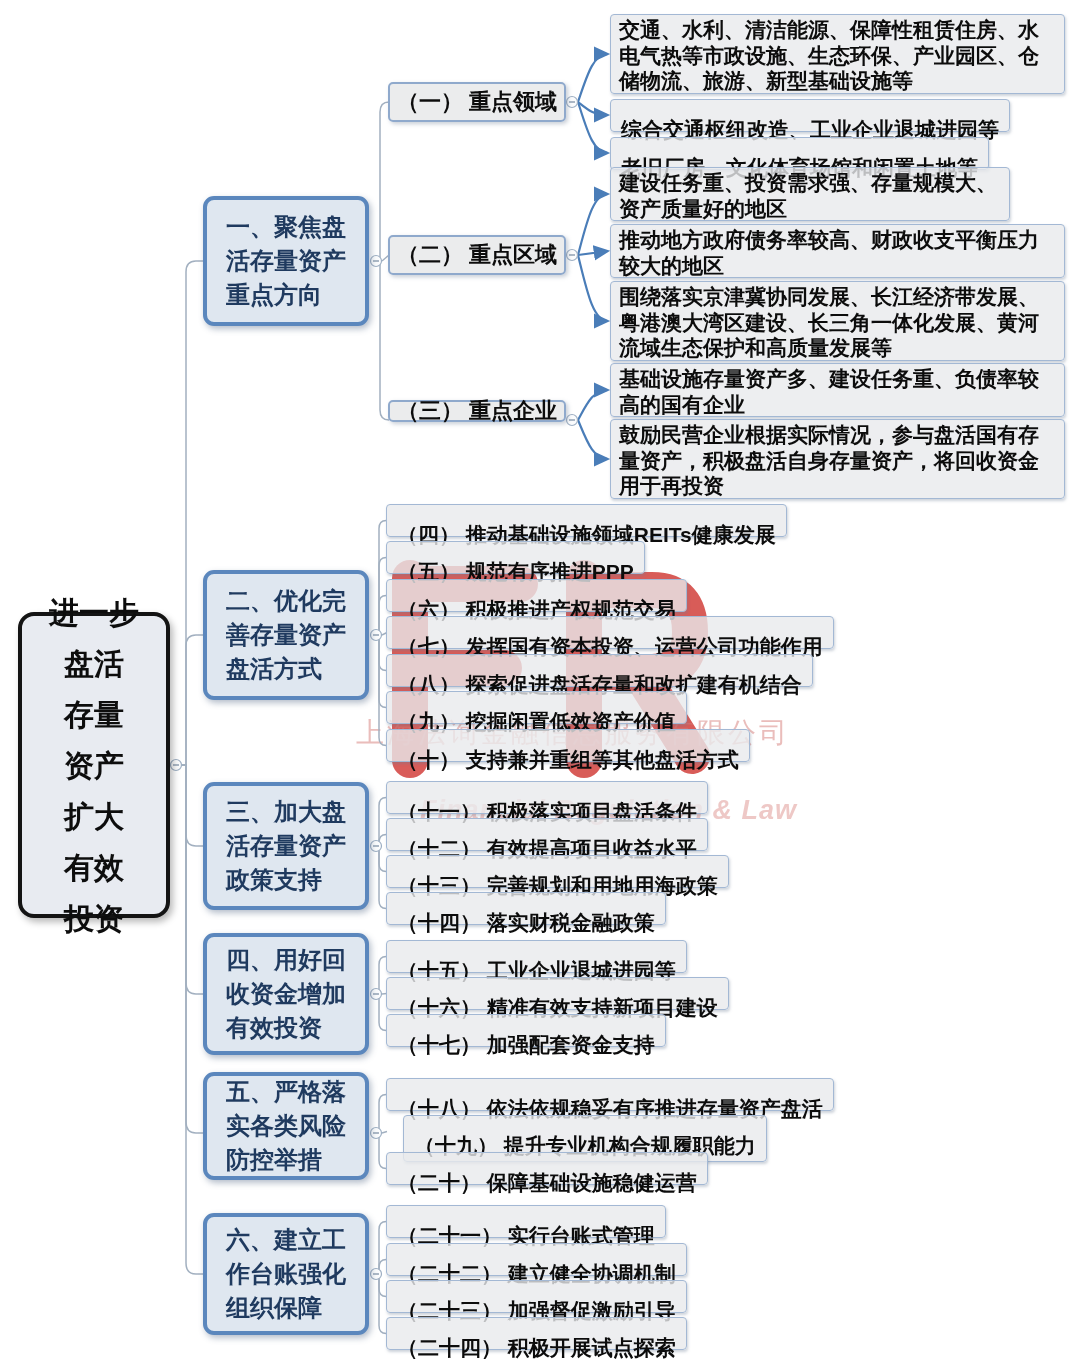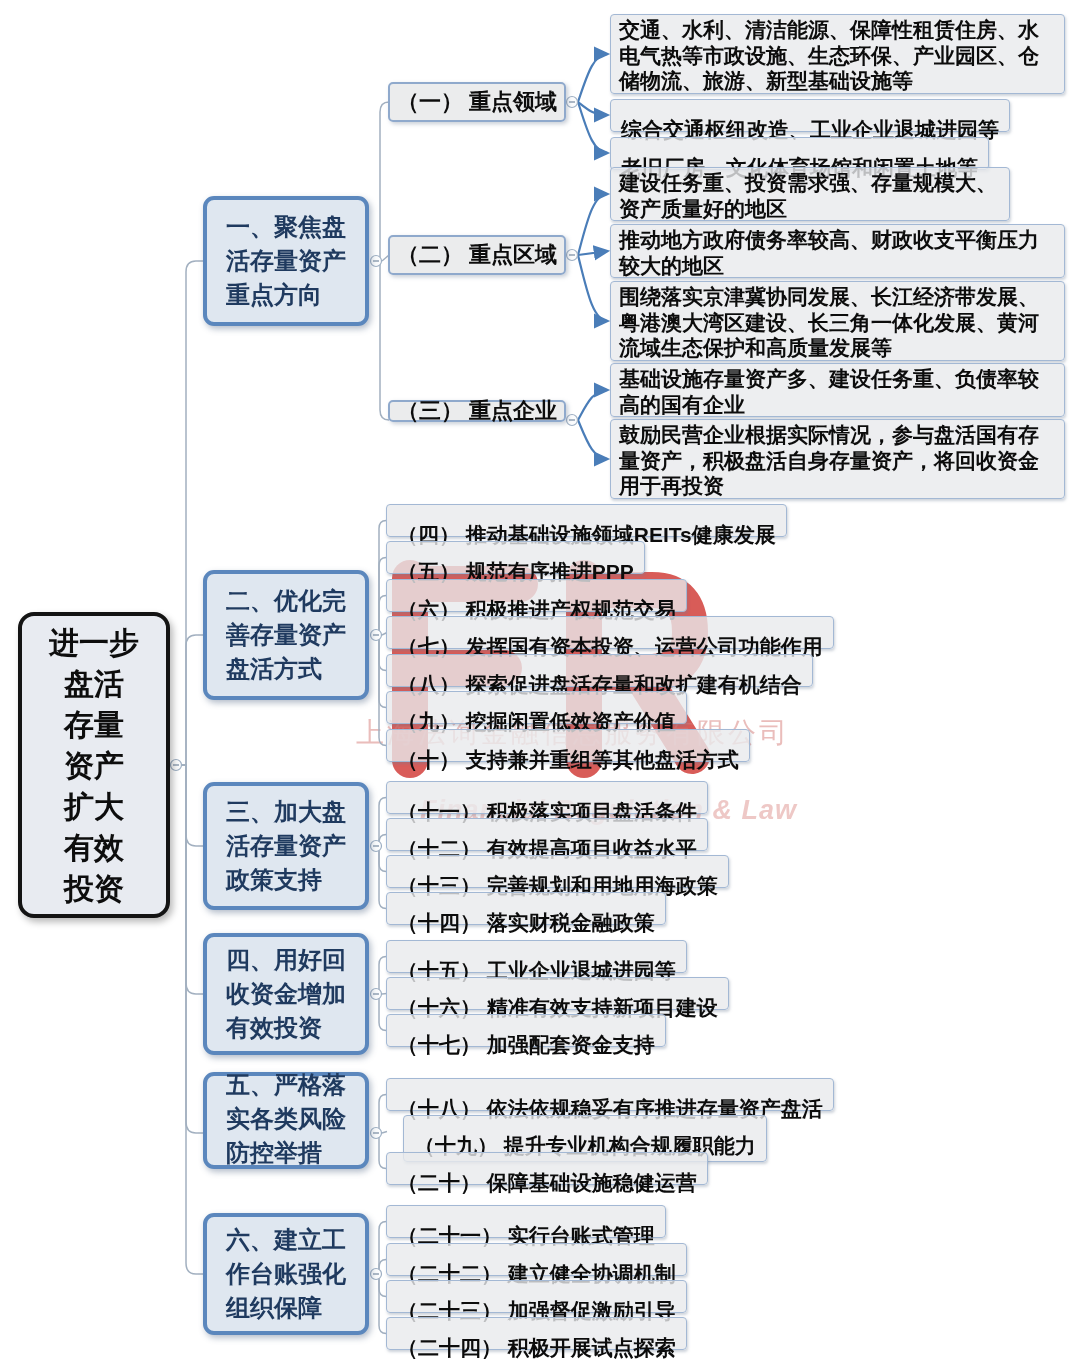--- a/index.html
+++ b/index.html
@@ -20,21 +20,21 @@
   }
   
   #connectors{position:absolute;left:0;top:0;z-index:2;}
   
   #nodes{position:absolute;inset:0;z-index:3;}
   .node{position:absolute;box-sizing:border-box;}
   .root{
     background:#e8ebf1;border:4px solid #141414;border-radius:16px;
     box-shadow:3px 4px 7px rgba(0,0,0,0.28);
     display:flex;flex-direction:column;align-items:center;justify-content:center;
-    color:#0d0d0d;font-weight:bold;font-size:30px;line-height:41px;text-align:center;
+    color:#0d0d0d;font-weight:bold;font-size:30px;line-height:41px;text-align:center;gap:10px;
   }
   .branch{
     background:#dfe7f0;border:4px solid #5b87bd;border-radius:11px;
     box-shadow:2px 3px 6px rgba(90,110,140,0.45);
     display:flex;align-items:center;justify-content:center;text-align:left;
     color:#1f3a5f;font-weight:bold;font-size:24px;line-height:34px;
     padding:6px 19px;
   }
   .sub{
     background:rgba(233,234,236,0.92);border:2px solid #8fa9cc;border-radius:5px;
@@ -167,21 +167,21 @@
         <div>存量</div>
         <div>资产</div>
         <div>扩大</div>
         <div>有效</div>
         <div>投资</div>
       </div>
       <div class="node branch" style="left: 203px; top: 196px; width: 166px; height: 130px;">一、聚焦盘活存量资产重点方向</div>
       <div class="node branch" style="left: 203px; top: 570px; width: 166px; height: 130px;">二、优化完善存量资产盘活方式</div>
       <div class="node branch" style="left: 203px; top: 782px; width: 166px; height: 128px;">三、加大盘活存量资产政策支持</div>
       <div class="node branch" style="left: 203px; top: 933px; width: 166px; height: 122px;">四、用好回收资金增加有效投资</div>
-      <div class="node branch" style="left: 203px; top: 1072px; width: 166px; height: 97px; font-family: Liberation Mono, monospace;">五、严格落实各类风险防控举措</div>
+      <div class="node branch" style="left: 203px; top: 1072px; width: 166px; height: 108px;">五、严格落实各类风险防控举措</div>
       <div class="node branch" style="left: 203px; top: 1213px; width: 166px; height: 122px;">六、建立工作台账强化组织保障</div>
       <div class="node sub" style="left: 388px; top: 82px; width: 178px; height: 40px;">（一） 重点领域</div>
       <div class="node leaf para" style="left: 610px; top: 14px; width: 455px; height: 80px;">交通、水利、清洁能源、保障性租赁住房、水电气热等市政设施、生态环保、产业园区、仓储物流、旅游、新型基础设施等</div>
       <div class="node leaf" style="left: 610px; top: 99px; height: 33px;">综合交通枢纽改造、工业企业退城进园等</div>
       <div class="node leaf" style="left: 610px; top: 137px; height: 33px;">老旧厂房、文化体育场馆和闲置土地等</div>
       <div class="node sub" style="left: 388px; top: 235px; width: 178px; height: 40px;">（二） 重点区域</div>
       <div class="node leaf para" style="left: 610px; top: 167px; width: 400px; height: 54px;">建设任务重、投资需求强、存量规模大、资产质量好的地区</div>
       <div class="node leaf para" style="left: 610px; top: 224px; width: 455px; height: 54px;">推动地方政府债务率较高、财政收支平衡压力较大的地区</div>
       <div class="node leaf para" style="left: 610px; top: 281px; width: 455px; height: 80px;">围绕落实京津冀协同发展、长江经济带发展、粤港澳大湾区建设、长三角一体化发展、黄河流域生态保护和高质量发展等</div>
       <div class="node sub" style="left: 388px; top: 400px; width: 178px; height: 22px;">（三） 重点企业</div>

